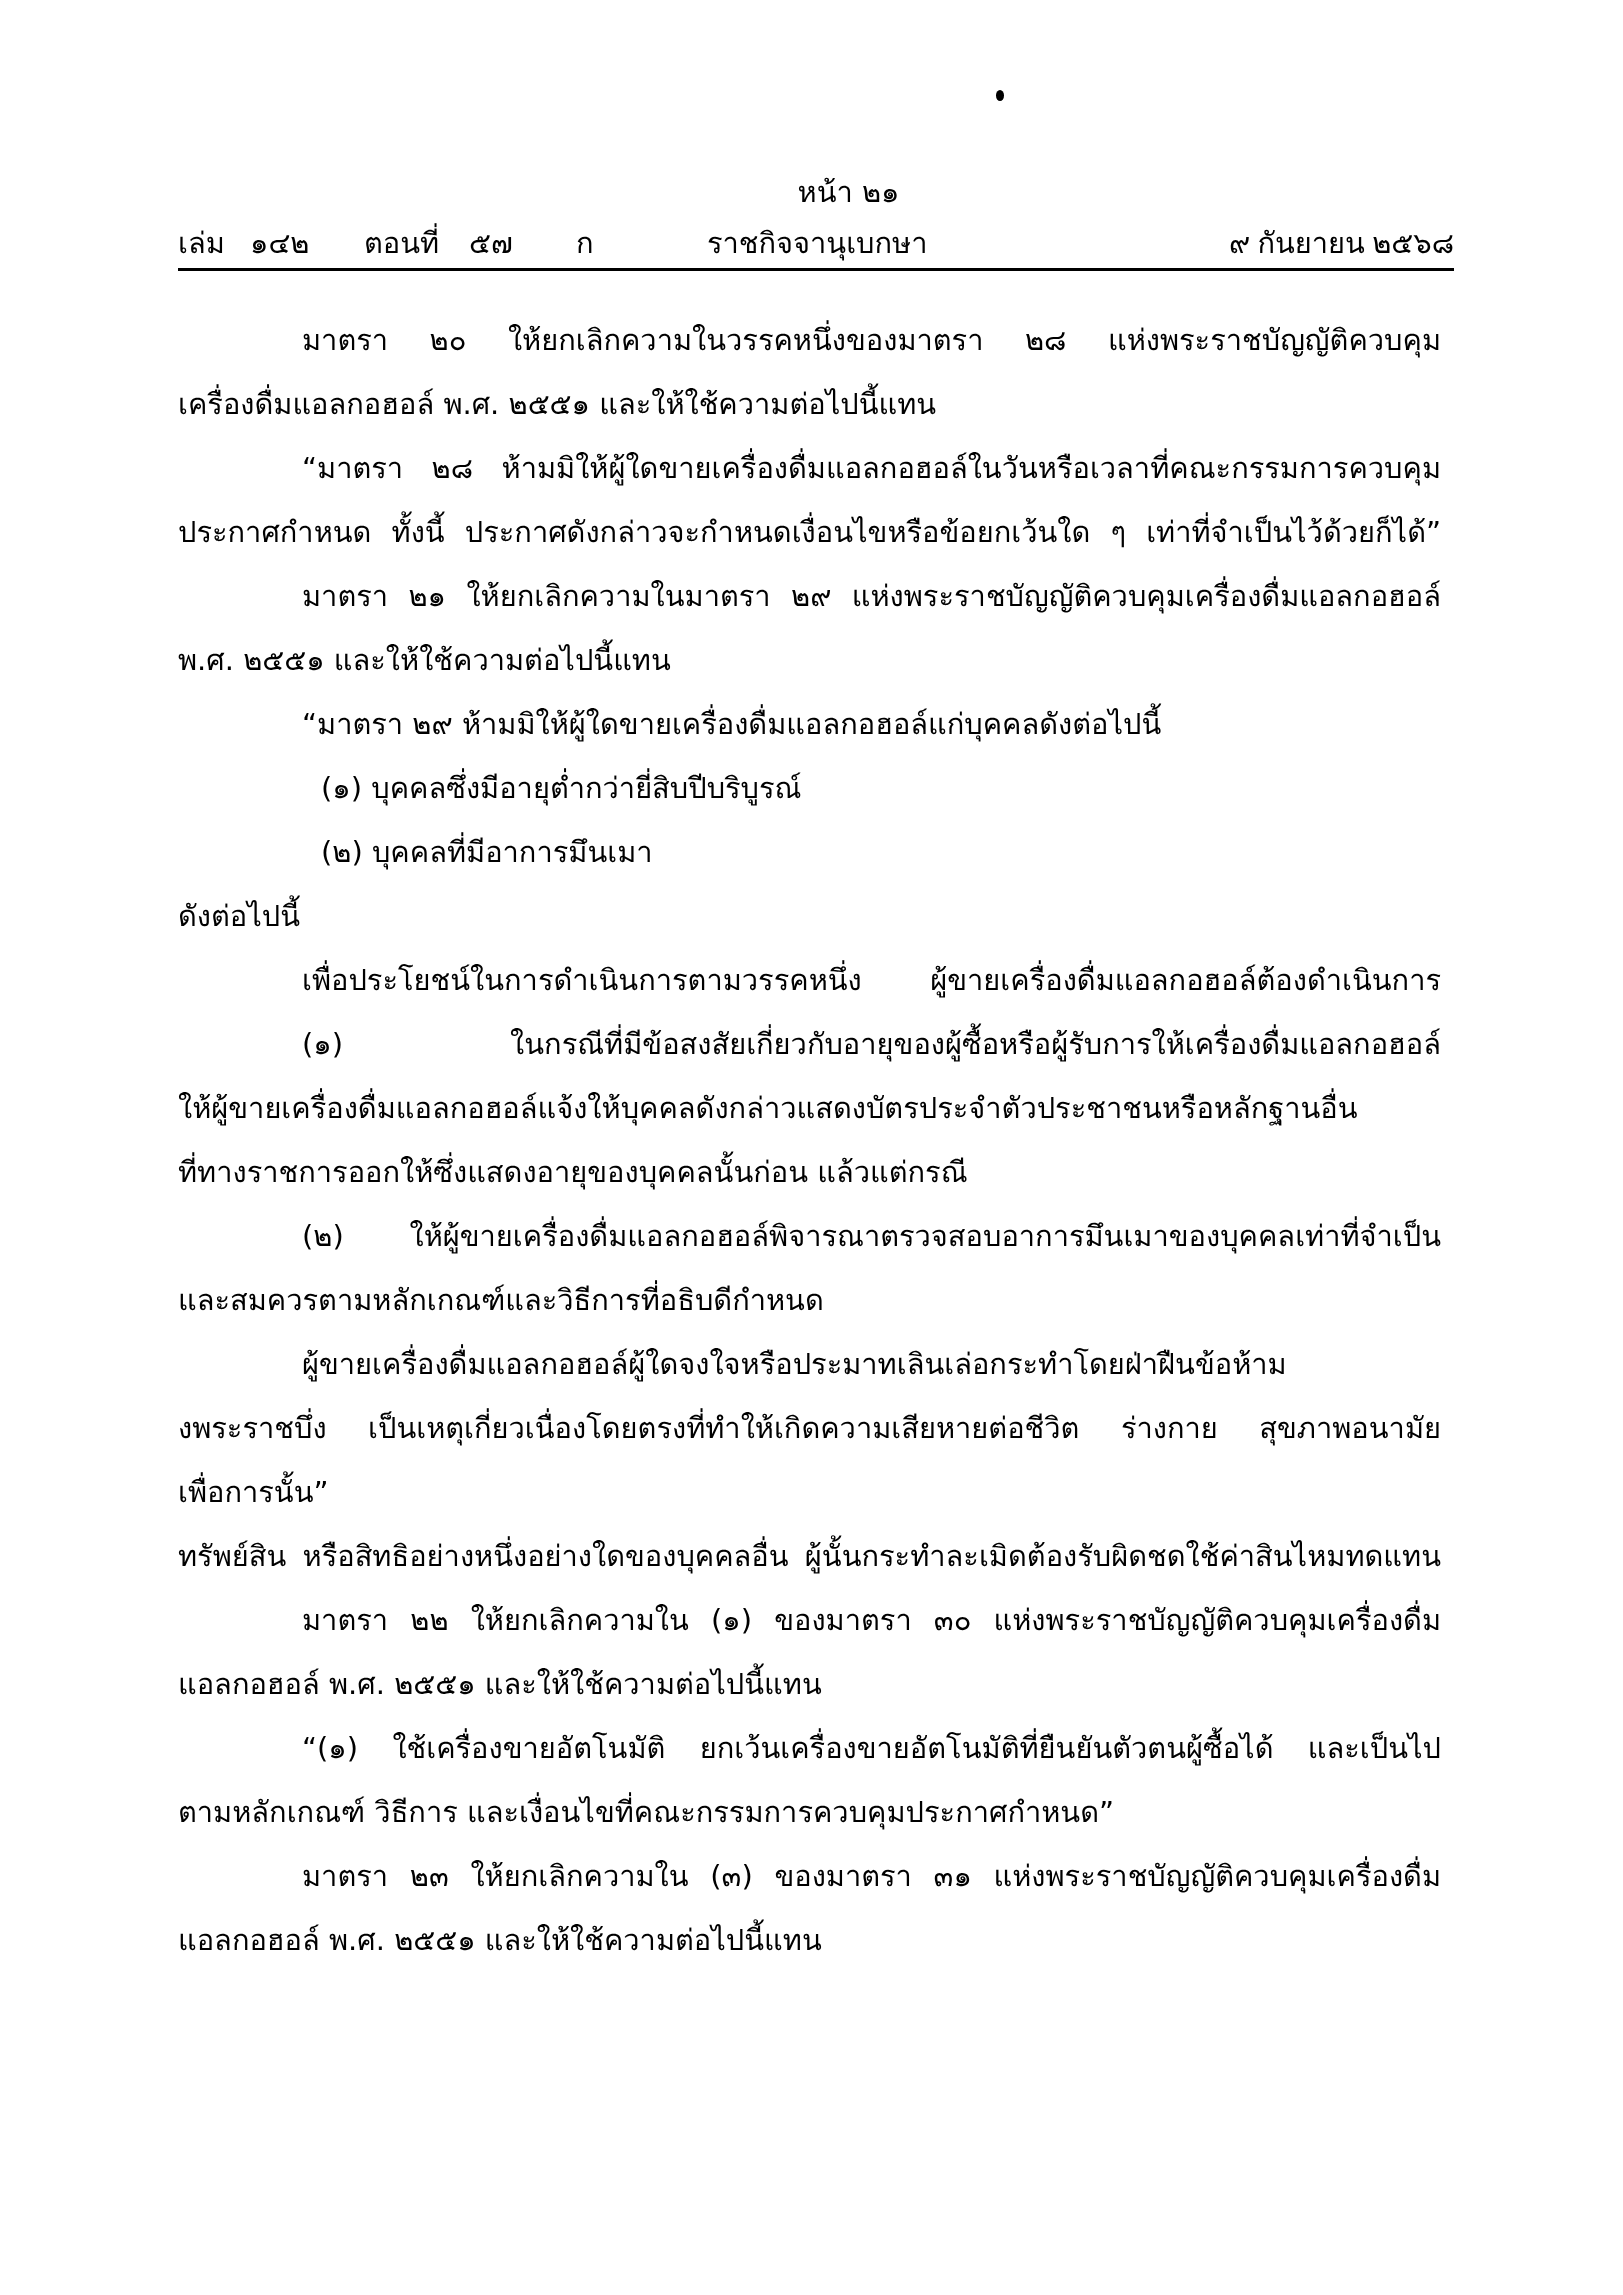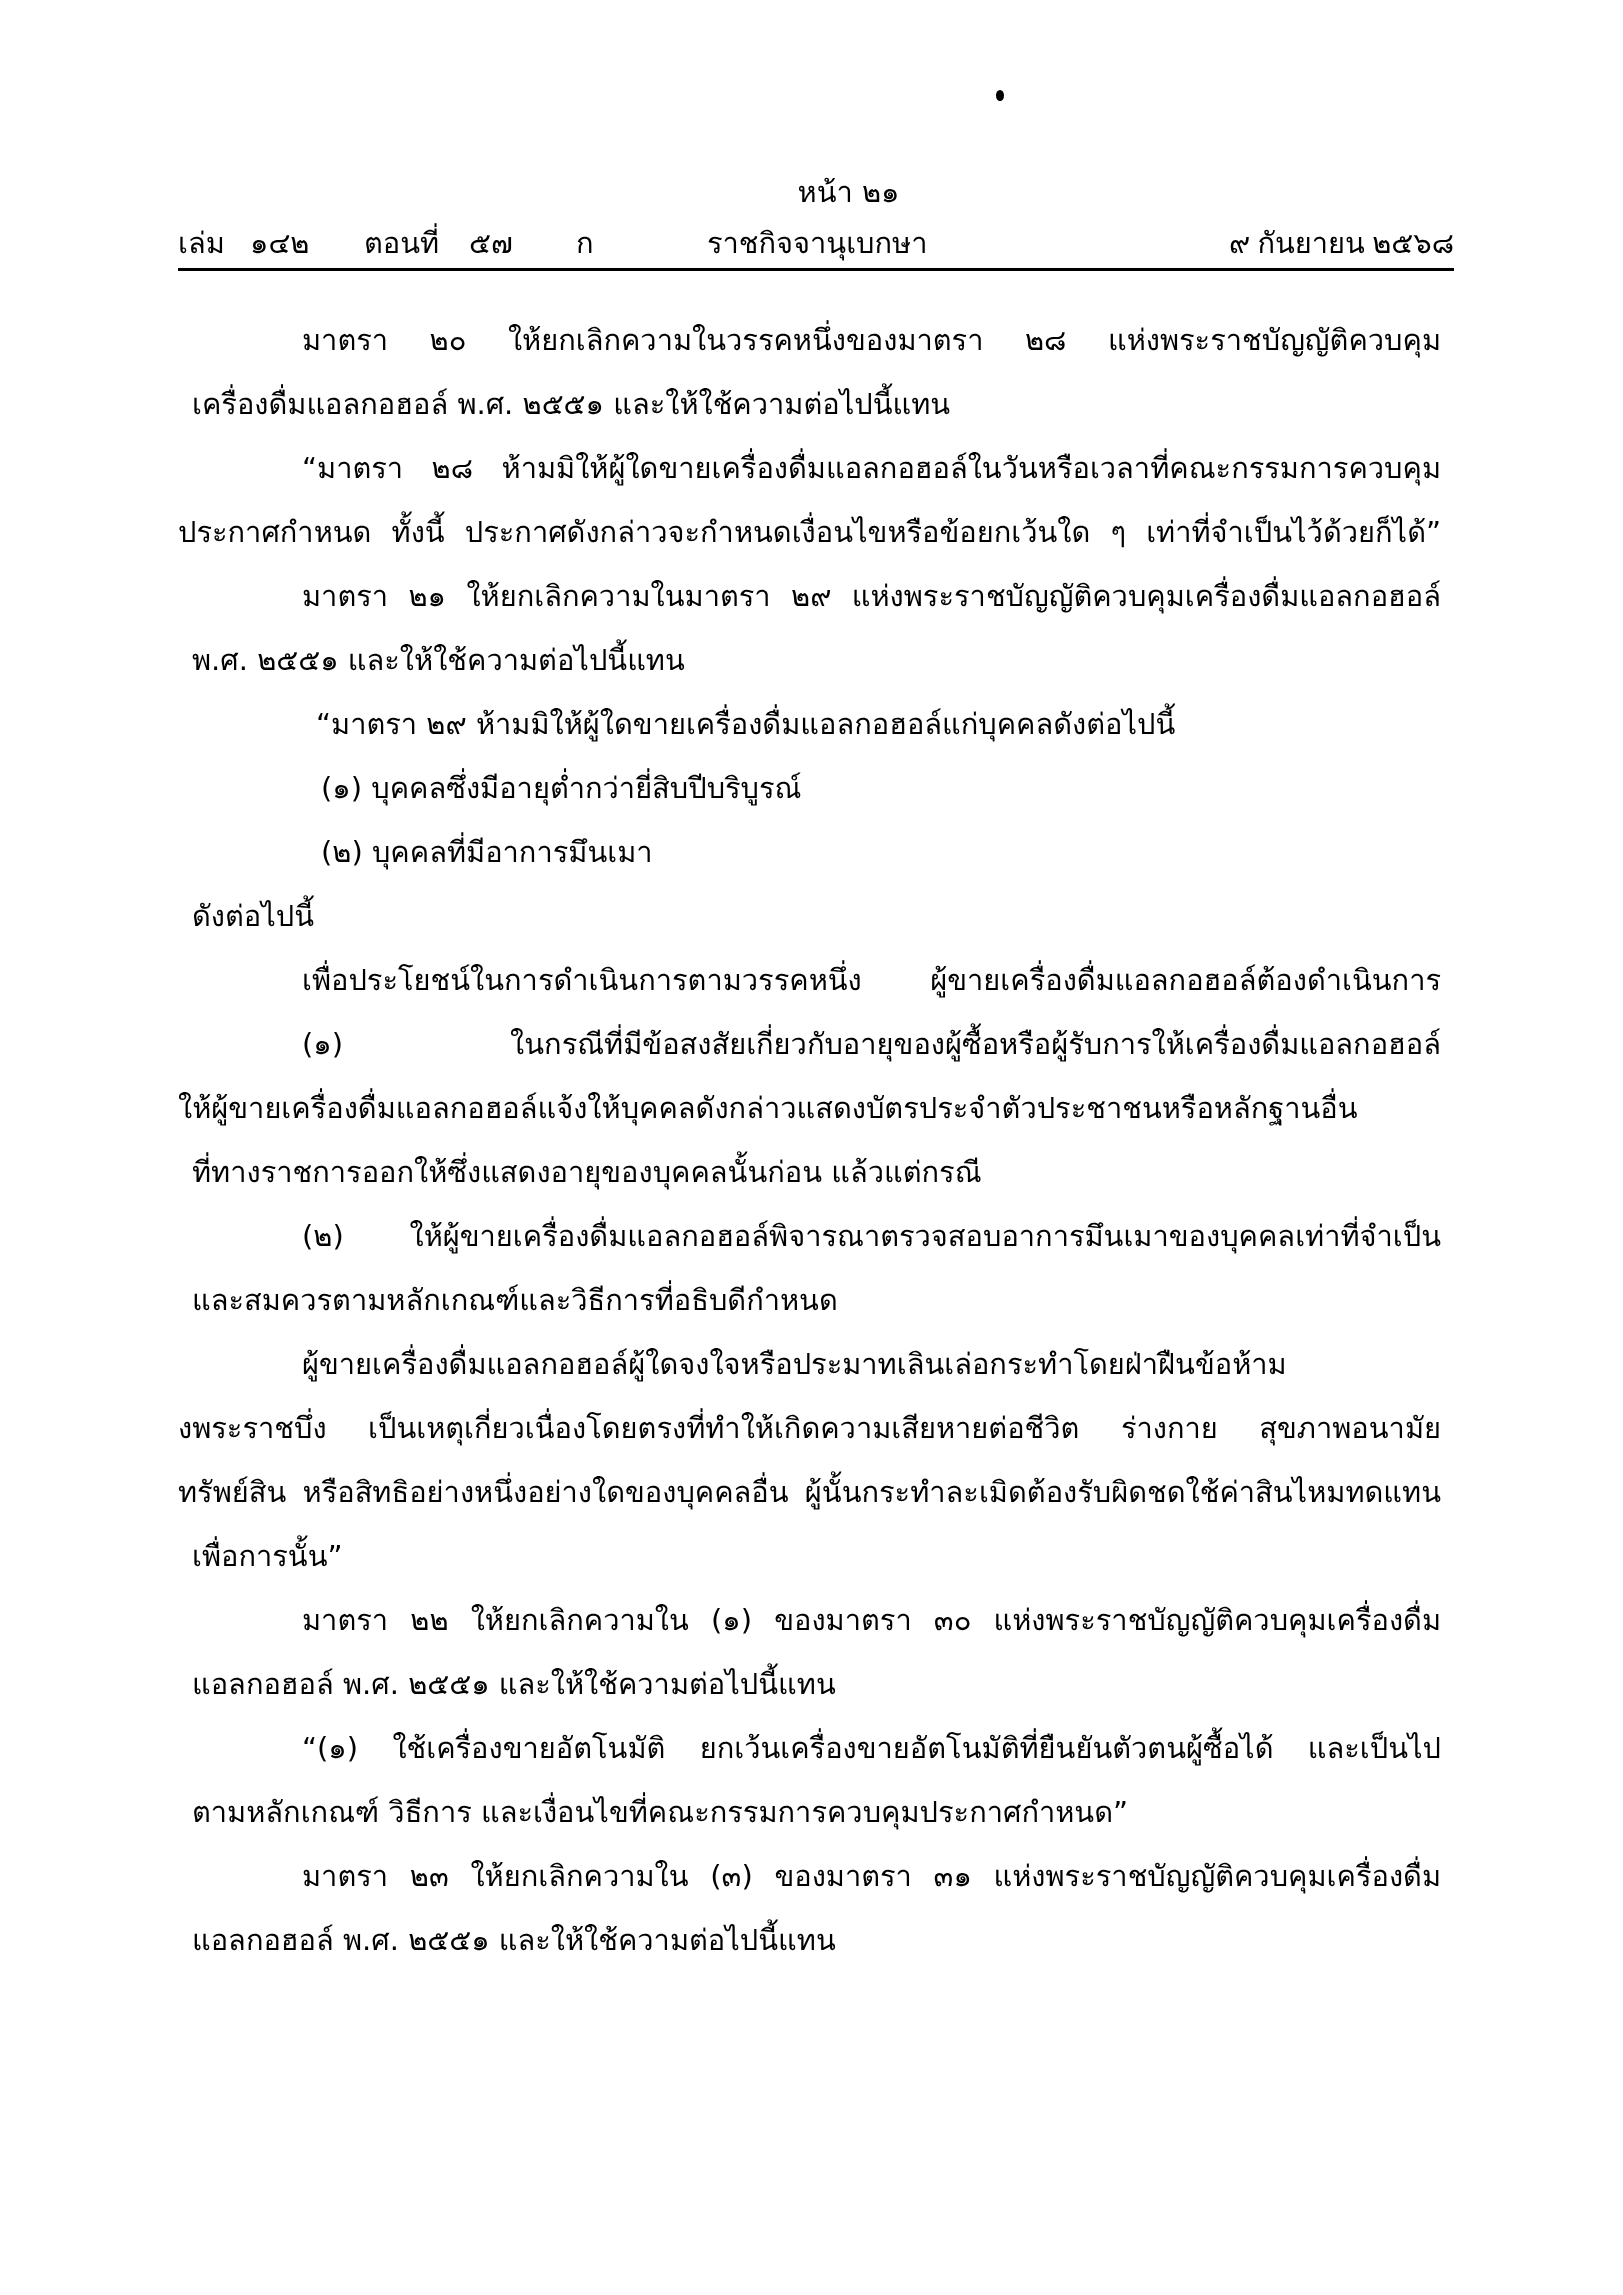--- a/index.html
+++ b/index.html
@@ -7,21 +7,21 @@
     width: 1623px; height: 2295px; position: relative; overflow: hidden;
     font-family: "DejaVu Sans", sans-serif; color: #000; font-size: 29px;
   }
   .dot { position: absolute; left: 996px; top: 90px; width: 7.9px; height: 10.5px; border-radius: 50%; background: #000; }
   .page-no { position: absolute; top: 169px; left: 0; width: 100%; text-align: center; font-size: 29px; padding-left: 37px; }
   .header { position: absolute; top: 220px; left: 178px; width: 1276px; height: 46px; font-size: 29px; font-family: Liberation Serif, serif; }
   .header span { position: absolute; top: 0; white-space: nowrap; }
   .rule { position: absolute; left: 178px; top: 268px; width: 1276px; height: 3.3px; background: #000; }
   .body { position: absolute; top: 308px; left: 178px; width: 1263px; line-height: 64px; font-size: 29px; }
   .p { margin: 0; text-align: justify; text-align-last: justify; }
-  .p.last { text-align-last: left; margin-left: 14px; }
+  .p.last { text-align-last: left; }
   .ind1 { text-indent: 124px; }
   .ind2 { padding-left: 143px; text-align-last: left; }
 </style>
 </head>
 <body>
 
 <div class="dot"></div>
 <div class="page-no">หน้า ๒๑</div>
 
 <div class="header">
@@ -56,22 +56,22 @@
 
   <p class="p ind1">(๑)  ในกรณีที่มีข้อสงสัยเกี่ยวกับอายุของผู้ซื้อหรือผู้รับการให้เครื่องดื่มแอลกอฮอล์</p>
   <p class="p">ให้ผู้ขายเครื่องดื่มแอลกอฮอล์แจ้งให้บุคคลดังกล่าวแสดงบัตรประจำตัวประชาชนหรือหลักฐานอื่น</p>
   <p class="p last">ที่ทางราชการออกให้ซึ่งแสดงอายุของบุคคลนั้นก่อน  แล้วแต่กรณี</p>
 
   <p class="p ind1">(๒)  ให้ผู้ขายเครื่องดื่มแอลกอฮอล์พิจารณาตรวจสอบอาการมึนเมาของบุคคลเท่าที่จำเป็น</p>
   <p class="p last">และสมควรตามหลักเกณฑ์และวิธีการที่อธิบดีกำหนด</p>
 
   <p class="p ind1">ผู้ขายเครื่องดื่มแอลกอฮอล์ผู้ใดจงใจหรือประมาทเลินเล่อกระทำโดยฝ่าฝืนข้อห้าม</p>
   <p class="p">งพระราชบึ่ง  เป็นเหตุเกี่ยวเนื่องโดยตรงที่ทำให้เกิดความเสียหายต่อชีวิต  ร่างกาย  สุขภาพอนามัย</p>
+  <p class="p last">เพื่อการนั้น”</p>
   <p class="p">ทรัพย์สิน  หรือสิทธิอย่างหนึ่งอย่างใดของบุคคลอื่น  ผู้นั้นกระทำละเมิดต้องรับผิดชดใช้ค่าสินไหมทดแทน</p>
-  <p class="p last">เพื่อการนั้น”</p>
 
   <p class="p ind1">มาตรา  ๒๒  ให้ยกเลิกความใน  (๑)  ของมาตรา  ๓๐  แห่งพระราชบัญญัติควบคุมเครื่องดื่ม</p>
   <p class="p last">แอลกอฮอล์  พ.ศ.  ๒๕๕๑  และให้ใช้ความต่อไปนี้แทน</p>
 
   <p class="p ind1">“(๑)  ใช้เครื่องขายอัตโนมัติ  ยกเว้นเครื่องขายอัตโนมัติที่ยืนยันตัวตนผู้ซื้อได้  และเป็นไป</p>
   <p class="p last">ตามหลักเกณฑ์  วิธีการ  และเงื่อนไขที่คณะกรรมการควบคุมประกาศกำหนด”</p>
 
   <p class="p ind1">มาตรา  ๒๓  ให้ยกเลิกความใน  (๓)  ของมาตรา  ๓๑  แห่งพระราชบัญญัติควบคุมเครื่องดื่ม</p>
   <p class="p last">แอลกอฮอล์  พ.ศ.  ๒๕๕๑  และให้ใช้ความต่อไปนี้แทน</p>
 </div>

